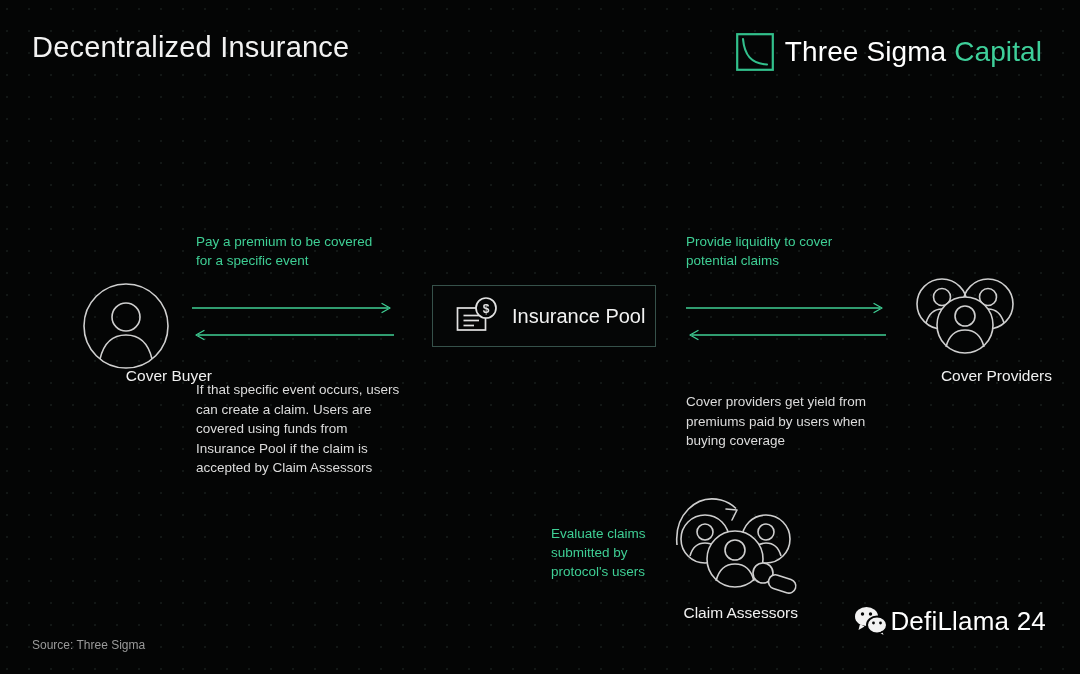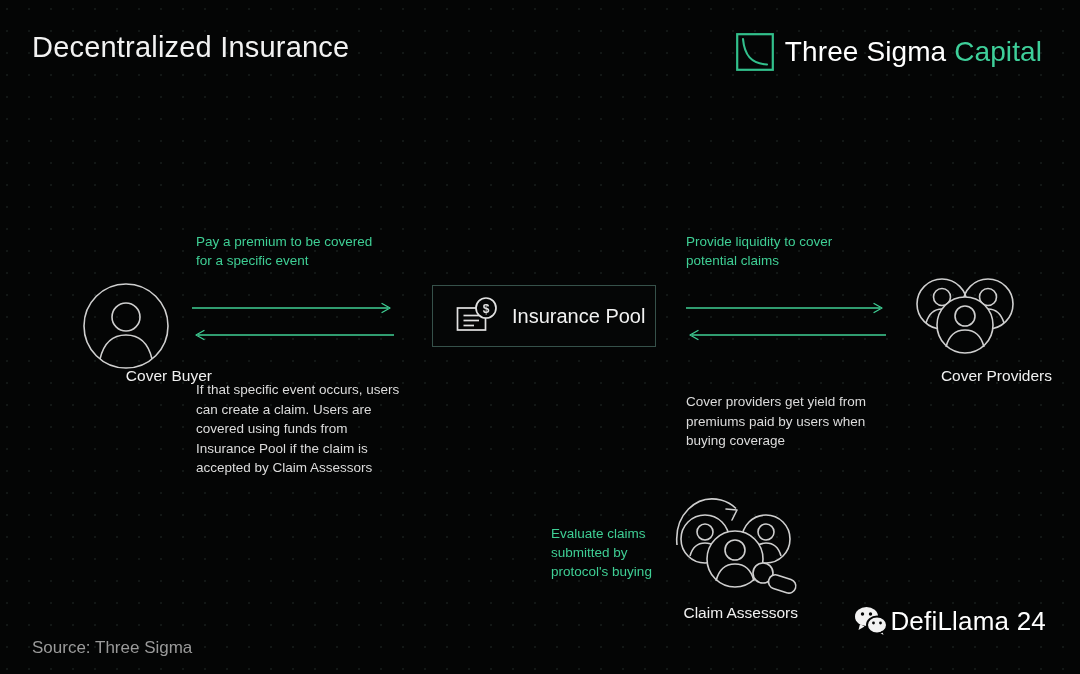--- a/index.html
+++ b/index.html
@@ -53,21 +53,21 @@
   #pool-box {
     left:432px; top:285px; width:224px; height:62px;
     border:1px solid #36514a;
     background:#050606;
     display:flex; align-items:center; gap:14px;
     padding-left:23px;
   }
   #pool-label { font-size:20px; color:#f2f2f2; }
 
   
-  #source { left:32px; top:638px; font-size:17px; color:#9a9a9a; }
+  #source { left:32px; top:638px; font-size:12px; color:#9a9a9a; }
   #watermark {
     right:34px; top:605px;
     display:flex; align-items:center; 
   }
   #watermark-text {
     font-size:26px; color:#ffffff; letter-spacing:.2px; white-space:nowrap;
   }
   svg { display:block; overflow:visible; }
 </style>
 </head>
@@ -181,21 +181,21 @@
   <div class="abs green-note" style="left:686px; top:232px; width:200px;">
     <div>Provide liquidity to cover</div>
     <div>potential claims</div>
   </div>
 
   <div class="abs desc" style="left:686px; top:392px; width:200px;">Cover providers get yield from premiums paid by users when buying coverage</div>
 
   <div class="abs green-note" style="left:551px; top:524px; width:120px;">
     <div>Evaluate claims</div>
     <div>submitted by</div>
-    <div>protocol's buying</div>
+    <div>protocol's users</div>
   </div>
 
   <div class="abs" id="source">Source: Three Sigma</div>
 
   <div class="abs" id="watermark">
     <svg width="38" height="32" viewBox="0 0 38 32">
       <g fill="#f2f2f2">
         <ellipse cx="14.5" cy="11.5" rx="11.5" ry="9.5"></ellipse>
         <path d="M8 19 L 6.5 25 L 12.5 21.5 Z"></path>
         <ellipse cx="25" cy="20" rx="10" ry="8.5" stroke="#040505" stroke-width="2"></ellipse>

